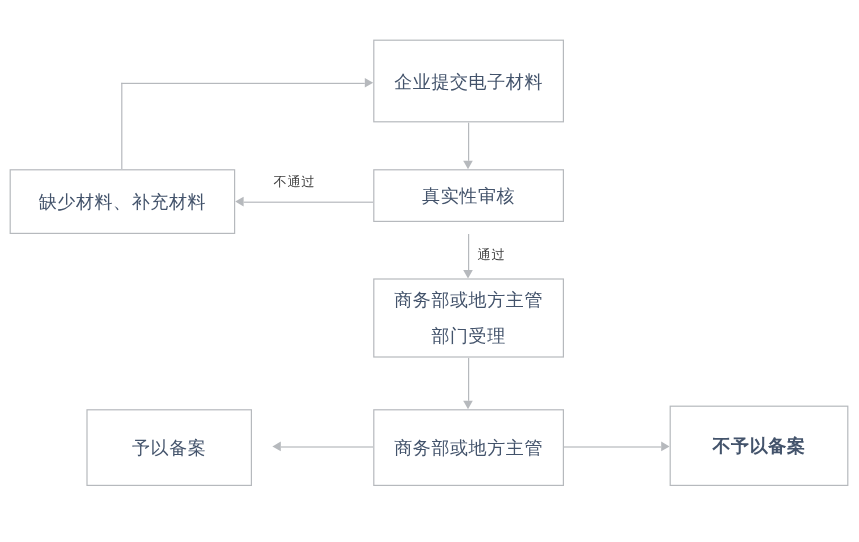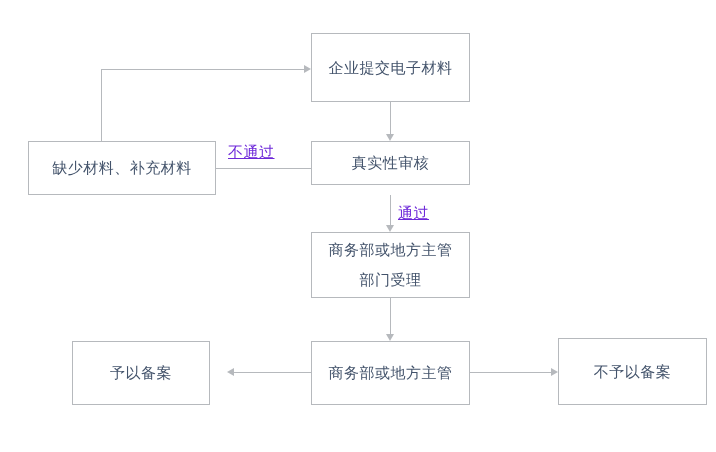--- a/index.html
+++ b/index.html
@@ -32,25 +32,25 @@
     font-size: 15px;
     line-height: 30px;
     letter-spacing: 0.5px;
     white-space: nowrap;
   }
   .node .line2 { display: block; }
 
   
   #node-submit      { left: 311px; top: 33px;  width: 159px; height: 69px; }
   #node-authenticity{ left: 311px; top: 141px; width: 159px; height: 44px; }
-  #node-lacking     { left: 8px;   top: 141px; width: 188px; height: 54px; margin-left: 20px; }
+  #node-lacking     { left: 8px;   top: 141px; width: 188px; height: 54px; }
   #node-accept      { left: 311px; top: 232px; width: 159px; height: 66px; }
   #node-record      { left: 311px; top: 341px; width: 159px; height: 64px; }
   #node-approved    { left: 72px;  top: 341px; width: 138px; height: 64px; }
-  #node-rejected    { left: 558px; top: 338px; width: 149px; height: 67px; }
+  #node-rejected    { left: 558px; top: 338px; width: 149px; height: 67px; font-weight: bold; }
 
   
   .edge-line {
     position: absolute;
     background: #b6b9bd;
   }
   .edge-h { height: 1px; }
   .edge-v { width: 1px; }
 
   .arrow {
@@ -69,28 +69,27 @@
     border-right: 7px solid #b6b9bd;
   }
   .arrow-right {
     border-top: 4px solid transparent;
     border-bottom: 4px solid transparent;
     border-left: 7px solid #b6b9bd;
   }
 
   .edge-label {
     position: absolute;
-    color: #6d28d9;
-    font-size: 15px;
+    color: #404040;
+    font-size: 11px;
     line-height: 18px;
     letter-spacing: 0.5px;
     white-space: nowrap;
     background: #ffffff;
     padding: 0 3px;
-    text-decoration: underline;
   }
   #label-fail    { left: 225px; top: 143px; }
   #label-pass    { left: 395px; top: 204px; }
 </style>
 </head>
 <body>
 
 <div id="canvas">
 
   <div class="edge-line edge-v" style="left:390px; top:102px; height:32px;"></div>

